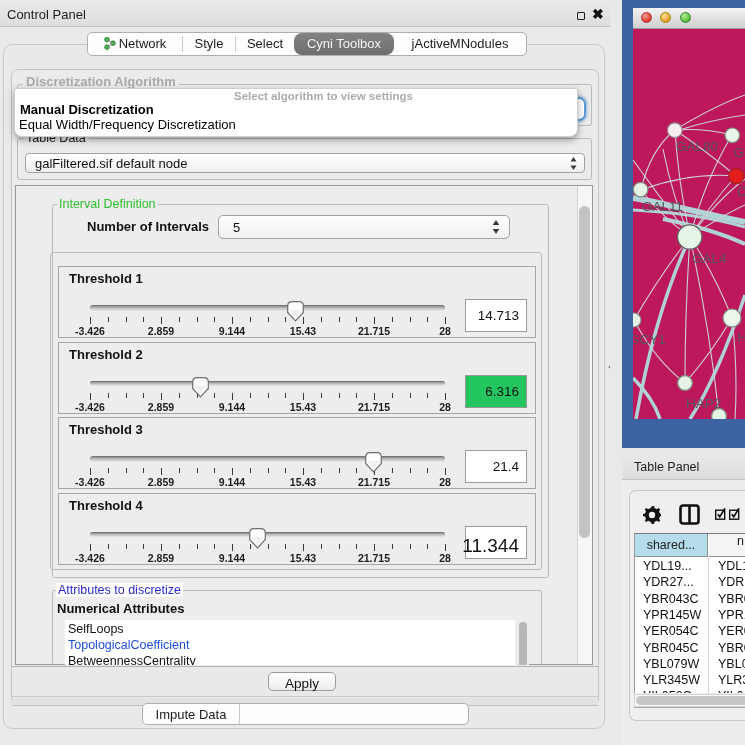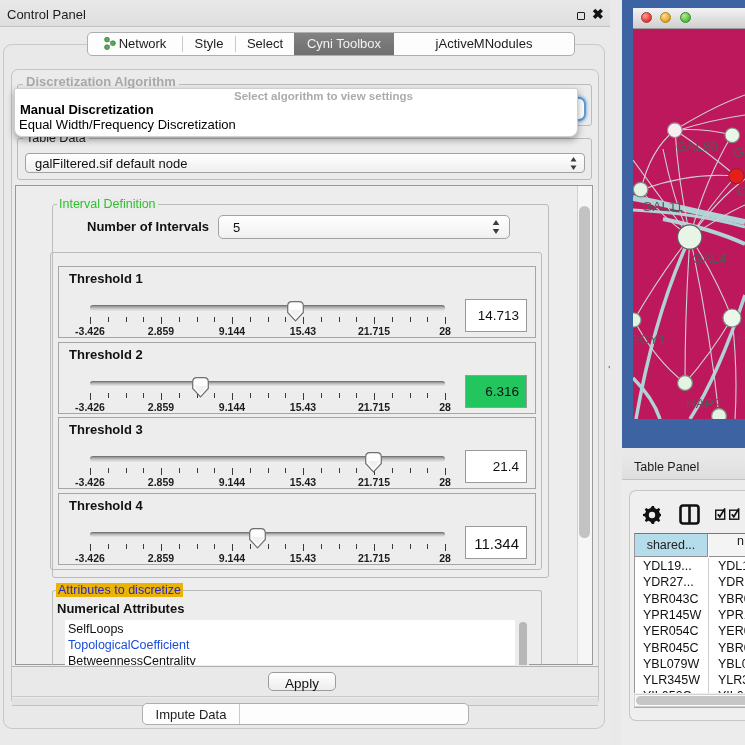--- a/index.html
+++ b/index.html
@@ -198,26 +198,26 @@
       <div class="abs" style="left:72.00px;top:58px;width:60px;text-align:center;font-size:10.5px;font-weight:bold;color:#1c1c1c;">2.859</div>
       <div class="abs" style="left:143.00px;top:58px;width:60px;text-align:center;font-size:10.5px;font-weight:bold;color:#1c1c1c;">9.144</div>
       <div class="abs" style="left:214.00px;top:58px;width:60px;text-align:center;font-size:10.5px;font-weight:bold;color:#1c1c1c;">15.43</div>
       <div class="abs" style="left:285.00px;top:58px;width:60px;text-align:center;font-size:10.5px;font-weight:bold;color:#1c1c1c;">21.715</div>
       <div class="abs" style="left:356.00px;top:58px;width:60px;text-align:center;font-size:10.5px;font-weight:bold;color:#1c1c1c;">28</div>
       <svg class="abs" style="left:189.50px;top:34px;" width="17" height="21" viewBox="0 0 17 21">
         <path d="M5 0.7 L12 0.7 Q16.3 0.7 16.3 5 L16.3 11.5 L8.5 19.8 L0.7 11.5 L0.7 5 Q0.7 0.7 5 0.7 Z" fill="#fdfdfd" stroke="#6e6e6e" stroke-width="1.2"></path>
         <path d="M2 9 L15 9 L8.5 16.5 Z" fill="#f0f0f0" stroke="none"></path>
       </svg>
       <div class="abs" style="left:406px;top:32px;width:62px;height:33px;background:#fff;border:1px solid #9a9a9a;">
-        <div class="abs" style="right:7px;top:8px;font-size:15px;color:#111;">11.344</div>
+        <div class="abs" style="right:7px;top:8px;font-size:19px;color:#111;">11.344</div>
       </div>
     </div>
 
   <div class="abs" style="left:52px;top:590px;width:490px;height:76px;border:1px solid #bbb;border-radius:3px;border-bottom:none;"></div>
-  <div class="abs" style="left:56px;top:583px;font-size:12.5px;color:#2929cc;background:#eab308;padding:0 2px;">Attributes to discretize</div>
+  <div class="abs" style="left:56px;top:583px;font-size:12.5px;color:#2929cc;background:#ffffff;padding:0 2px;">Attributes to discretize</div>
   <div class="abs" style="left:57px;top:601px;font-size:13px;font-weight:bold;color:#111;">Numerical Attributes</div>
   <div class="abs" style="left:65px;top:620px;width:450px;height:45px;background:#fff;overflow:hidden;">
     <div class="abs" style="left:3px;top:2px;font-size:12.5px;color:#111;">SelfLoops</div>
     <div class="abs" style="left:3px;top:18px;font-size:12.5px;color:#1d4ed8;">TopologicalCoefficient</div>
     <div class="abs" style="left:3px;top:34px;font-size:12.5px;color:#111;">BetweennessCentrality</div>
   </div>
   <div class="abs" style="left:515px;top:620px;width:14px;height:45px;background:#ececec;"></div>
   <div class="abs" style="left:518.5px;top:622px;width:8.5px;height:43px;background:#b7b7b7;border-radius:4.5px 4.5px 0 0;"></div>
 
   <div class="abs" style="left:12px;top:666px;width:586px;height:31px;background:#e9e9e9;border-top:1px solid #b2b2b2;border-bottom:1px solid #c9c9c9;"></div>
@@ -225,34 +225,34 @@
   <div class="abs" style="left:268px;top:672px;width:68px;height:19px;background:linear-gradient(#ffffff,#ededed);border:1px solid #9c9c9c;border-radius:5px;text-align:center;">
     <span style="font-size:13.5px;color:#111;position:relative;top:1px;">Apply</span>
   </div>
 
   <div class="abs" style="left:142px;top:703px;width:327px;height:22px;background:#fdfdfd;border:1px solid #aeaeae;border-radius:5px;overflow:hidden;display:flex;flex-direction:column;">
     <div style="width:97px;height:100%;font-size:13px;color:#1c1c1c;text-align:center;line-height:21px;border-right:1px solid #c9c9c9;">Impute Data</div>
     <div style="width:119px;height:100%;font-size:13px;color:#f4f4f4;text-align:center;line-height:21px;background:linear-gradient(#818181,#6e6e6e);">Discretize Data</div>
     <div style="flex:1;height:100%;font-size:13px;color:#1c1c1c;text-align:center;line-height:21px;border-left:1px solid #c9c9c9;">Infer Network</div>
   </div>
 
-  <div class="abs" style="left:87px;top:32px;width:488px;height:24px;background:#fdfdfd;border:1px solid #aeaeae;border-radius:5px;overflow:hidden;display:flex;">
+  <div class="abs" style="left:87px;top:32px;width:440px;height:24px;background:#fdfdfd;border:1px solid #aeaeae;border-radius:5px;overflow:hidden;display:flex;">
     <div style="width:94px;height:100%;font-size:13px;color:#1c1c1c;text-align:center;line-height:22px;">
       <svg style="vertical-align:-2px;margin-right:3px;" width="12" height="13" viewBox="0 0 12 13">
           <circle cx="3" cy="2.6" r="2.4" fill="#4caf50" stroke="#2a7d2d" stroke-width="0.7"></circle>
           <circle cx="9" cy="6.2" r="2.4" fill="#4caf50" stroke="#2a7d2d" stroke-width="0.7"></circle>
           <circle cx="3" cy="10.2" r="2.4" fill="#4caf50" stroke="#2a7d2d" stroke-width="0.7"></circle>
           <line x1="3" y1="2.6" x2="9" y2="6.2" stroke="#888" stroke-width="0.8"></line>
           <line x1="3" y1="10.2" x2="9" y2="6.2" stroke="#888" stroke-width="0.8"></line>
         </svg>Network</div>
     <div style="width:1px;background:#c9c9c9;margin:3px 0;"></div>
     <div style="width:52px;height:100%;font-size:13px;color:#1c1c1c;text-align:center;line-height:22px;">Style</div>
     <div style="width:1px;background:#c9c9c9;margin:3px 0;"></div>
     <div style="width:58px;height:100%;font-size:13px;color:#1c1c1c;text-align:center;line-height:22px;">Select</div>
-    <div style="width:100px;height:100%;font-size:13px;color:#f2f2f2;text-align:center;line-height:22px;background:linear-gradient(#828282,#6f6f6f);">Cyni Toolbox</div>
+    <div style="width:100px;height:100%;font-size:13px;color:#f2f2f2;text-align:center;line-height:22px;background:linear-gradient(#828282,#6f6f6f);border-radius:8px;">Cyni Toolbox</div>
     <div style="flex:1;height:100%;font-size:13px;color:#1c1c1c;text-align:center;line-height:22px;">jActiveMNodules</div>
   </div>
 
   <div class="abs" style="left:14px;top:88px;width:564px;height:49px;background:#fff;border:1px solid #cfcfcf;border-radius:2px 2px 8px 8px;box-shadow:0 3px 7px rgba(0,0,0,0.35);">
     <div class="abs" style="left:219px;top:1px;font-size:11.5px;font-weight:bold;color:#ababab;">Select algorithm to view settings</div>
     <div class="abs" style="left:5px;top:13px;font-size:13px;font-weight:bold;color:#000;">Manual Discretization</div>
     <div class="abs" style="left:4px;top:28px;font-size:13px;color:#000;">Equal Width/Frequency Discretization</div>
   </div>
 </div>
 

